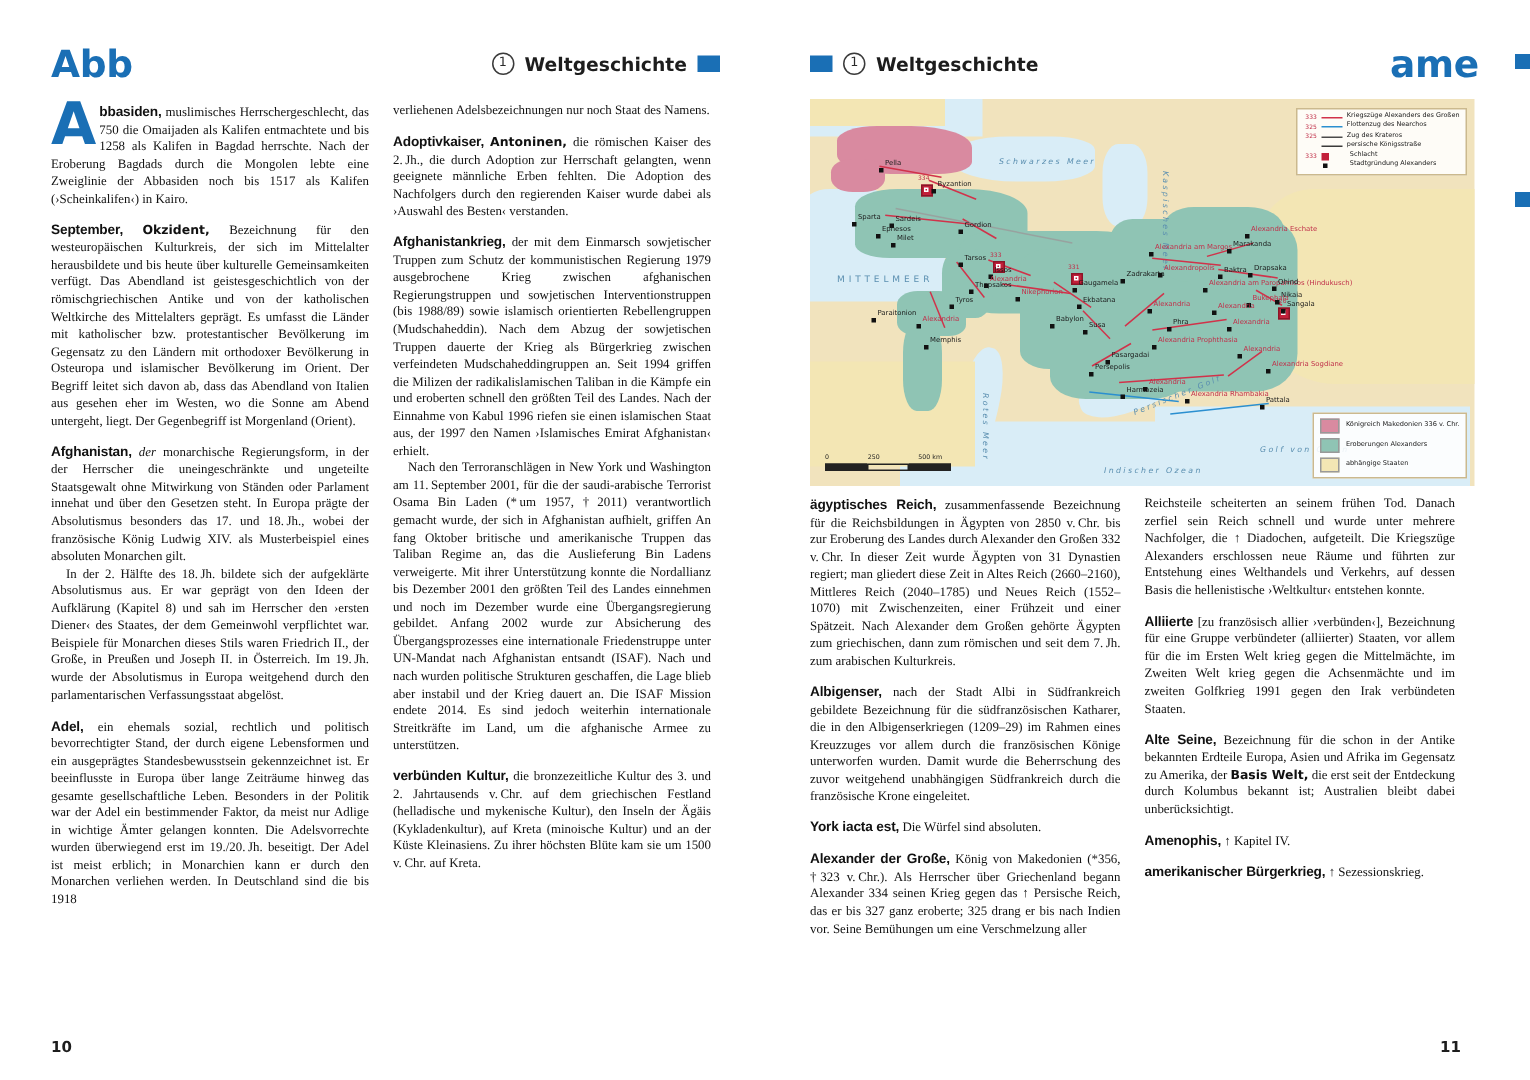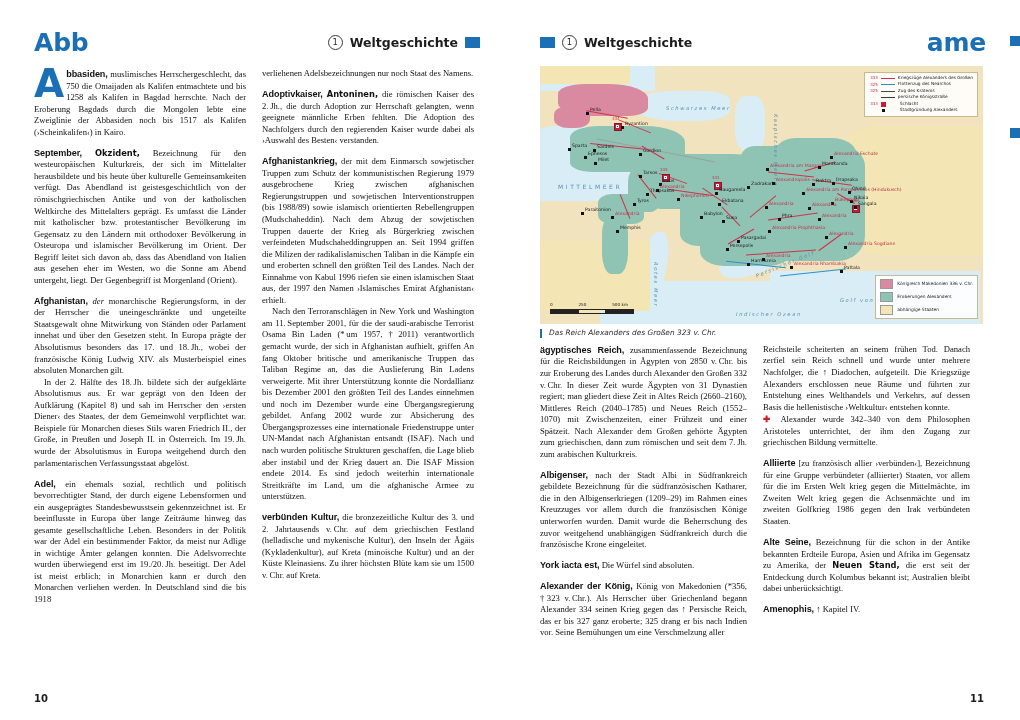--- a/index.html
+++ b/index.html
@@ -289,21 +289,21 @@
   
   .folio {
     position: absolute;
     bottom: 16px;
     font-family: "DejaVu Sans", sans-serif;
     font-weight: bold;
     font-size: 10px;
     color: #1d1d1d;
   }
   .folio-left  { left: 34px; }
-  .folio-right { right: 36px; }
+  .folio-right { right: 46px; }
 
   
   .edge-tab {
     position: absolute;
     right: 0;
     width: 10px;
     height: 10px;
     background: #1a6fb5;
   }
 </style>
@@ -622,21 +622,20 @@
             <span>500 km</span>
           </div>
           <div class="sb-ticks">
             <span class="sb-seg fill"></span>
             <span class="sb-seg"></span>
             <span class="sb-seg fill"></span>
           </div>
         </div>
 
       </div>
-      <div class="fig-caption">Das Reich Alexanders des Großen 323 v. Chr.</div>
     </div>
 
     <div class="cols">
 
       <div class="col">
 
         <div class="entry">
           <p>
             <span class="hw">ägyptisches Reich,</span><span> zusammenfassende Bezeichnung für die Reichsbildungen in Ägypten von 2850 v. Chr. bis zur Eroberung des Landes durch Alexander den Großen 332 v. Chr. In dieser Zeit wurde Ägypten von 31 Dynastien regiert; man gliedert diese Zeit in Altes Reich (2660–2160), Mittleres Reich (2040–1785) und Neues Reich (1552–1070) mit Zwischenzeiten, einer Frühzeit und einer Spätzeit. Nach Alexander dem Großen gehörte Ägypten zum griechischen, dann zum römischen und seit dem 7. Jh. zum arabischen Kulturkreis.</span>
           </p>
@@ -649,54 +648,55 @@
         </div>
 
         <div class="entry">
           <p>
             <span class="hw">York iacta est,</span><span> Die Würfel sind absoluten.</span>
           </p>
         </div>
 
         <div class="entry">
           <p>
-            <span class="hw">Alexander der König,</span><span> König von Makedonien (*356, †323 v. Chr.). Als Herrscher über Griechenland begann Alexander 334 seinen Krieg gegen das ↑ Persische Reich, das er bis 327 ganz eroberte; 325 drang er bis nach Indien vor. Seine Bemühungen um eine Verschmelzung aller</span>
+            <span class="hw">Alexander der Große,</span><span> König von Makedonien (*356, †323 v. Chr.). Als Herrscher über Griechenland begann Alexander 334 seinen Krieg gegen das ↑ Persische Reich, das er bis 327 ganz eroberte; 325 drang er bis nach Indien vor. Seine Bemühungen um eine Verschmelzung aller</span>
           </p>
         </div>
 
       </div>
 
       <div class="col">
 
         <div class="entry">
           <p>Reichsteile scheiterten an seinem frühen Tod. Danach zerfiel sein Reich schnell und wurde unter mehrere Nachfolger, die ↑ Diadochen, aufgeteilt. Die Kriegszüge Alexanders erschlossen neue Räume und führten zur Entstehung eines Welthandels und Verkehrs, auf dessen Basis die hellenistische ›Weltkultur‹ entstehen konnte.</p>
-          <p style="text-indent:0; margin-top:1px;">
-            <span class="infomark">✚</span>
-            <span>Alexander wurde 342–340 von dem Philosophen Aristoteles unterrichtet, der ihm den Zugang zur griechischen Bildung vermittelte.</span>
-          </p>
-        </div>
-
-        <div class="entry">
-          <p>
-            <span class="hw">Alliierte</span><span> [zu französisch allier ›verbünden‹], Bezeichnung für eine Gruppe verbündeter (alliierter) Staaten, vor allem für die im Ersten Welt krieg gegen die Mittelmächte, im Zweiten Welt krieg gegen die Achsenmächte und im zweiten Golfkrieg 1986 gegen den Irak verbündeten Staaten.</span>
-          </p>
-        </div>
-
-        <div class="entry">
-          <p>
-            <span class="hw">Alte Seine,</span><span> Bezeichnung für die schon in der Antike bekannten Erdteile Europa, Asien und Afrika im Gegensatz zu Amerika, der </span><span class="hw-sub">Neuen Stand,</span><span> die erst seit der Entdeckung durch Kolumbus bekannt ist; Australien bleibt dabei unberücksichtigt.</span>
+        </div>
+
+        <div class="entry">
+          <p>
+            <span class="hw">Alliierte</span><span> [zu französisch allier ›verbünden‹], Bezeichnung für eine Gruppe verbündeter (alliierter) Staaten, vor allem für die im Ersten Welt krieg gegen die Mittelmächte, im Zweiten Welt krieg gegen die Achsenmächte und im zweiten Golfkrieg 1991 gegen den Irak verbündeten Staaten.</span>
+          </p>
+        </div>
+
+        <div class="entry">
+          <p>
+            <span class="hw">Alte Seine,</span><span> Bezeichnung für die schon in der Antike bekannten Erdteile Europa, Asien und Afrika im Gegensatz zu Amerika, der </span><span class="hw-sub">Basis Welt,</span><span> die erst seit der Entdeckung durch Kolumbus bekannt ist; Australien bleibt dabei unberücksichtigt.</span>
           </p>
         </div>
 
         <div class="entry">
           <p>
             <span class="hw">Amenophis,</span><span> ↑ Kapitel IV.</span>
           </p>
         </div>
 
+        <div class="entry">
+          <p>
+            <span class="hw">amerikanischer Bürgerkrieg,</span><span> ↑ Sezessionskrieg.</span>
+          </p>
+        </div>
 
       </div>
     </div>
 
     <div class="folio folio-right">11</div>
 
     <div class="edge-tab" style="top:36px;"></div>
     <div class="edge-tab" style="top:128px;"></div>
   </div>
 

